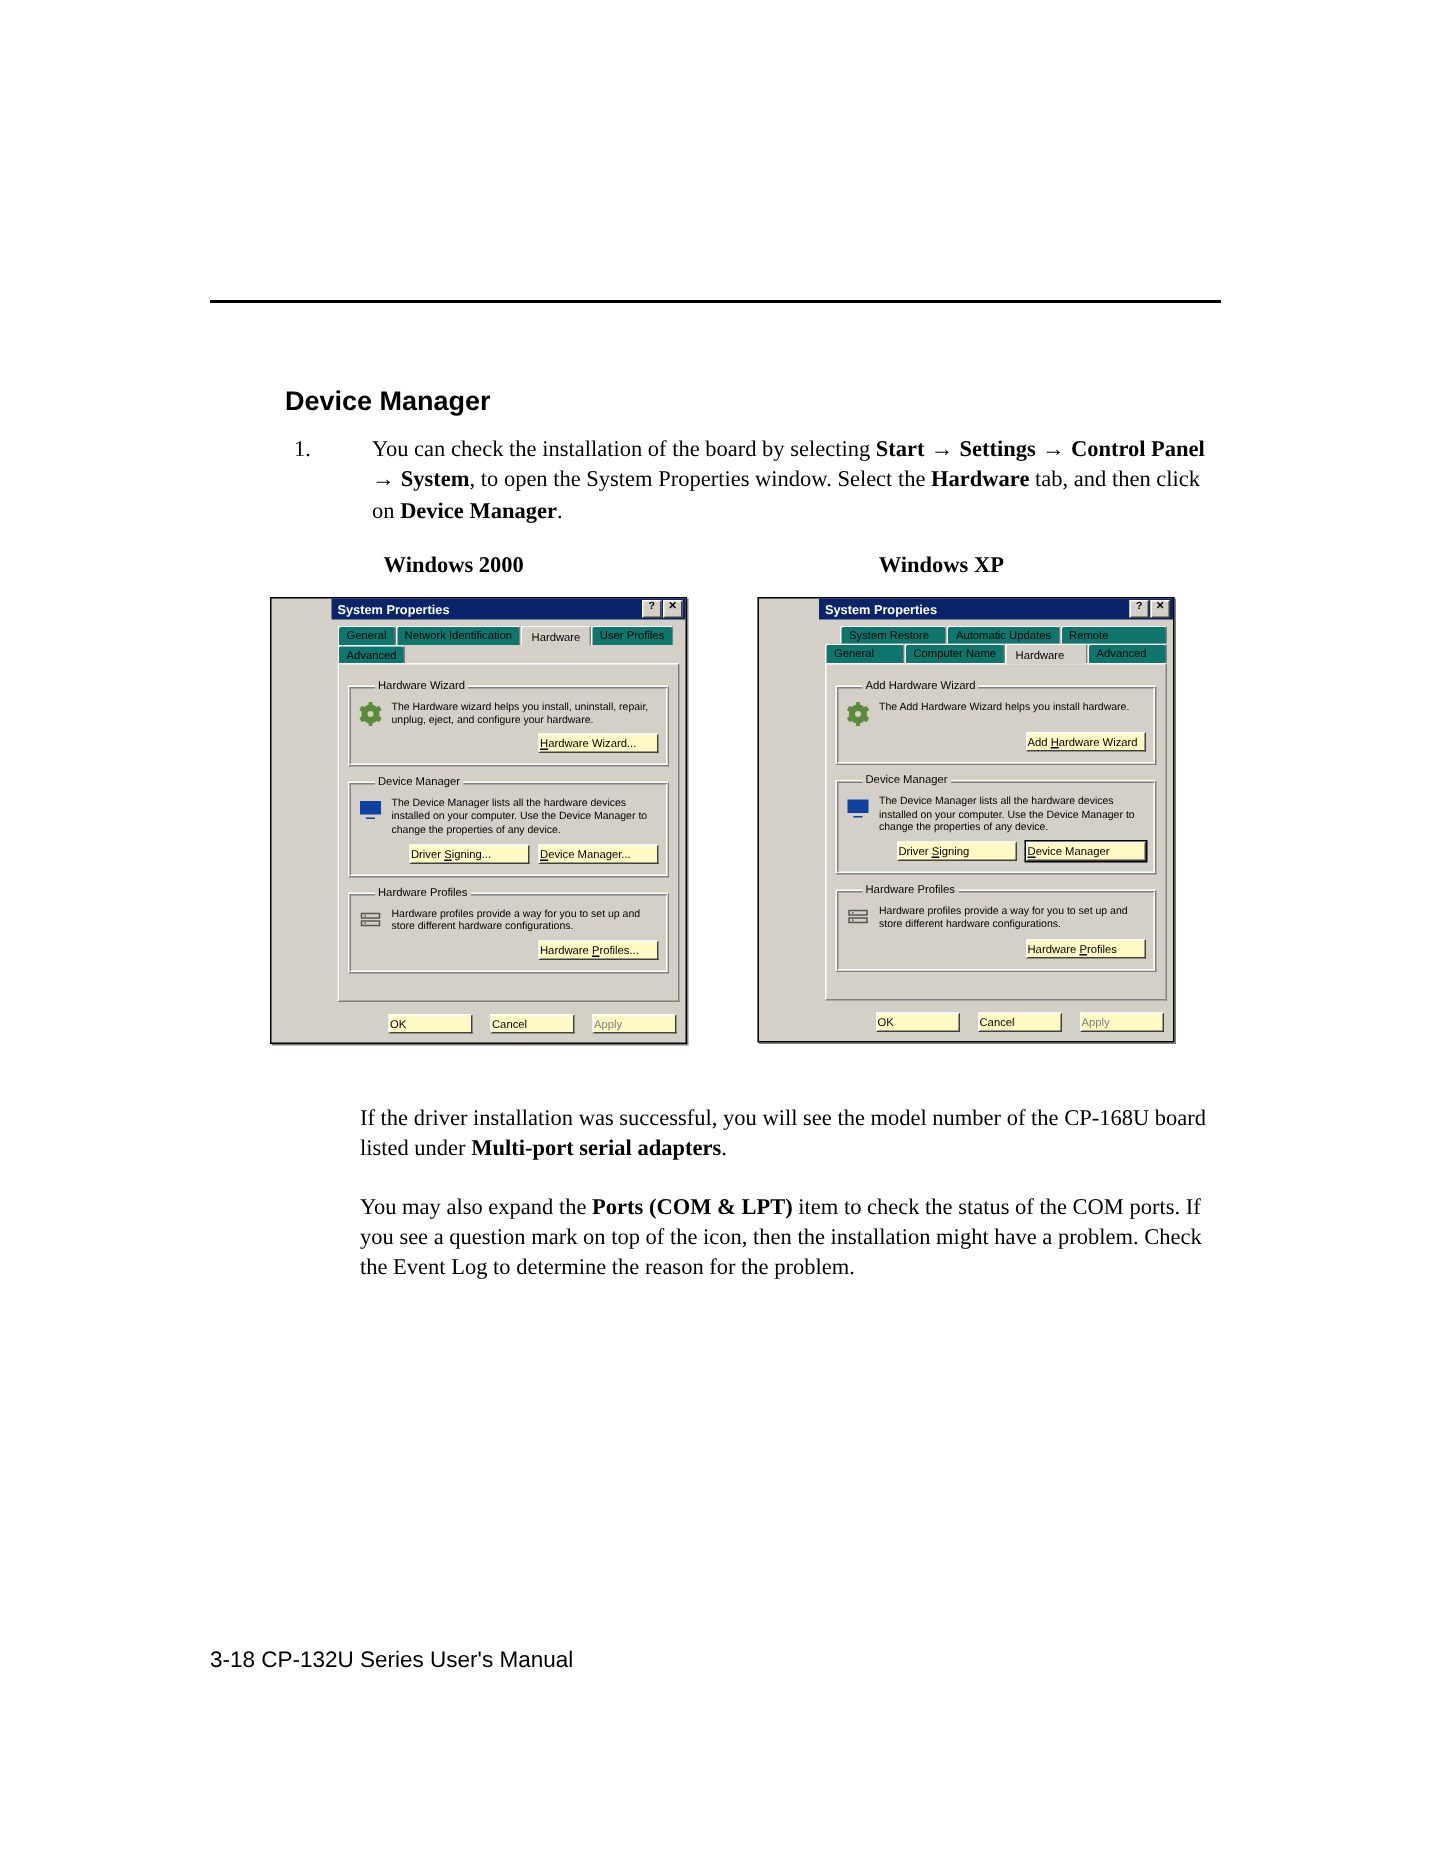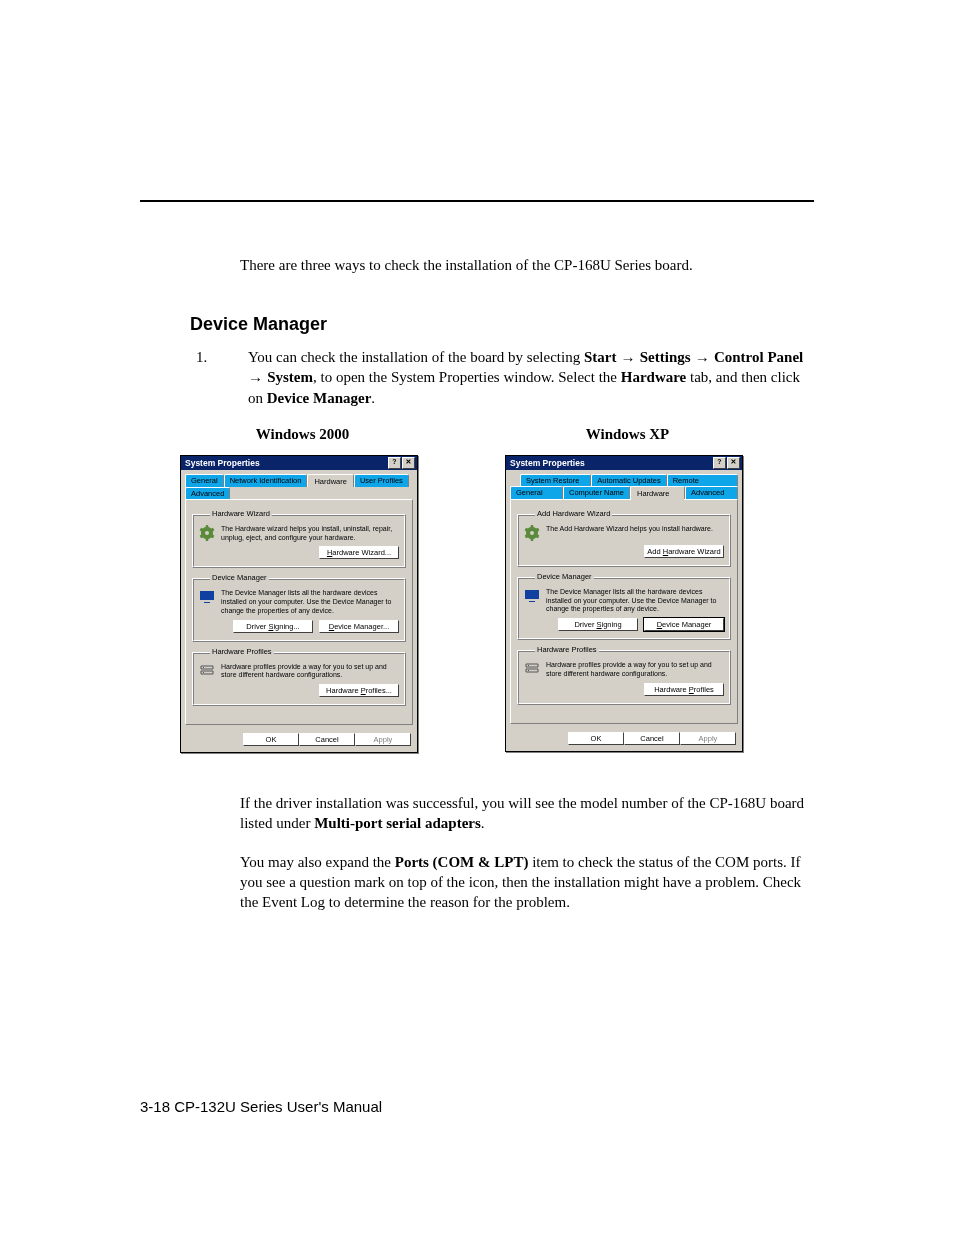--- a/index.html
+++ b/index.html
@@ -61,20 +61,21 @@
   }
   
   .dlg {
     width: 236px;
     border: 1px solid #000;
     background: #d4d0c8;
     font-family: Tahoma, Arial, sans-serif;
     font-size: 8px;
     color: #000;
     box-shadow: 1px 1px 0 #808080;
+    padding-left: 40px;
   }
   .titlebar {
     background: #0a246a;
     color: #fff;
     font-weight: bold;
     height: 14px;
     line-height: 14px;
     padding: 0 2px 0 4px;
     font-size: 8.5px;
     display: flex;
@@ -98,21 +99,21 @@
     display: flex;
     padding: 4px 4px 0 4px;
     gap: 0;
     flex-wrap: wrap;
   }
   .tabs.two-row { flex-wrap: wrap; }
   .tab {
     border: 1px solid #808080;
     border-bottom: none;
     border-top-color: #fff; border-left-color: #fff;
-    background: #0ea5e9;
+    background: #0f766e;
     padding: 1px 5px;
     font-size: 7.5px;
     border-radius: 2px 2px 0 0;
     white-space: nowrap;
   }
   .tab.active {
     background: #d4d0c8;
     position: relative;
     z-index: 2;
     padding: 2px 6px 1px 6px;
@@ -154,50 +155,48 @@
   }
   .grprow { display: flex; gap: 6px; align-items: flex-start; }
   .icon {
     width: 16px; height: 16px; flex: 0 0 16px;
   }
   .grptext { font-size: 7px; line-height: 1.25; }
   .btnrow { display: flex; gap: 6px; justify-content: flex-end; margin-top: 4px; }
   .btn {
     border: 1px solid #fff;
     border-right-color:#404040; border-bottom-color:#404040;
-    background: #ffffff;
+    background: #fef9c3;
     padding: 1px 0;
     width: 78px;
-    text-align: center;
     font-size: 7.5px;
   }
   .btn.hot { outline: 1px solid #000; }
   .btn .u { text-decoration: underline; }
   .btn.dis { color: #808080; }
   .footer-btns {
-    display:flex; gap:0; justify-content:flex-end;
+    display:flex; gap:12px; justify-content:flex-end;
     padding: 4px 6px 6px 0;
   }
   .footer-btns .btn { width: 54px; }
   .aftertext { font-size:15px; margin:0 0 18px 100px; line-height:1.35; }
   .page-footer {
     position: absolute;
     left: 140px;
     bottom: 120px;
     font-family: Arial, Helvetica, sans-serif;
     font-size: 15px;
   }
 </style>
 </head>
 <body>
 
 <div class="page">
   <div class="rule"></div>
 
-  <p class="intro">There are three ways to check the installation of the CP-168U Series board.</p>
 
   <h2 class="sub">Device Manager</h2>
 
   <div class="steptext">
     <span class="num">1.</span>
     <div class="step-inner">
       <span>You can check the installation of the board by selecting </span><b>Start</b><span class="arrow"> → </span><b>Settings</b><span class="arrow"> → </span><b>Control Panel</b><span class="arrow"> → </span><b>System</b><span>, to open the System Properties window. Select the </span><b>Hardware</b><span> tab, and then click on </span><b>Device Manager</b><span>.</span>
     </div>
   </div>
 

